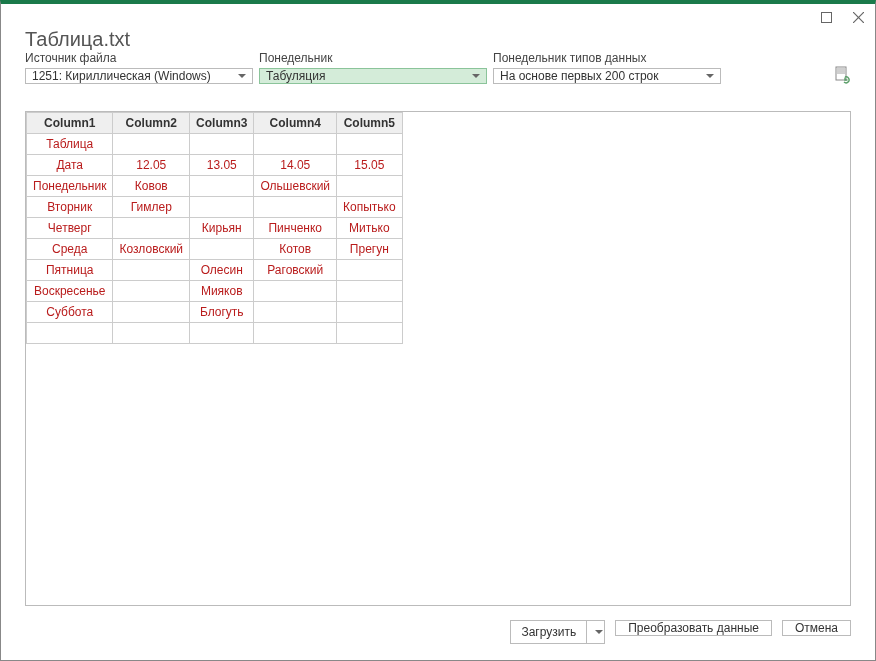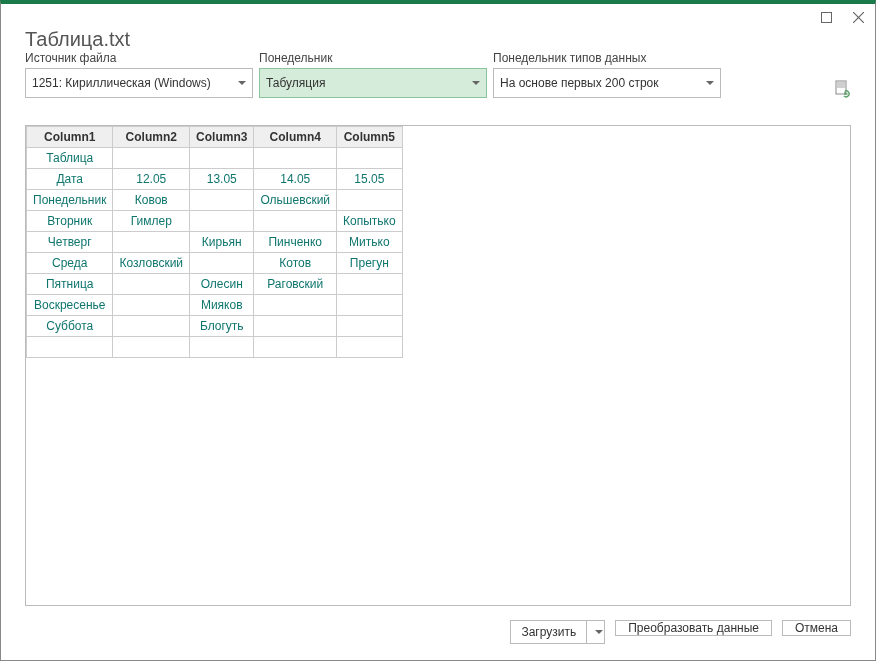--- a/index.html
+++ b/index.html
@@ -52,21 +52,21 @@
       display: flex;
       flex-direction: column;
     }
     .control-label {
       font-size: 12px;
       color: #444;
       margin-bottom: 3px;
     }
     .dropdown {
       border: 1px solid #bbb;
-      height: 30px;
+      height: 16px;
       display: flex;
       align-items: center;
       justify-content: space-between;
       padding: 0 6px;
       background: #fff;
       font-size: 12px;
       color: #333;
       cursor: pointer;
     }
     .dropdown.highlight {
@@ -106,21 +106,21 @@
       font-size: 12px;
       text-align: center;
       white-space: nowrap;
       height: 21px;
     }
     th {
       background: #efefef;
       font-weight: 600;
       color: #333;
     }
-    td { color: #0f766e; }
+    td { color: #b91c1c; }
     .footer {
       display: flex;
       justify-content: flex-end;
       gap: 10px;
       padding-top: 14px;
     }
     .btn {
       border: 1px solid #bbb;
       background: #fff;
       padding: 4px 12px;

